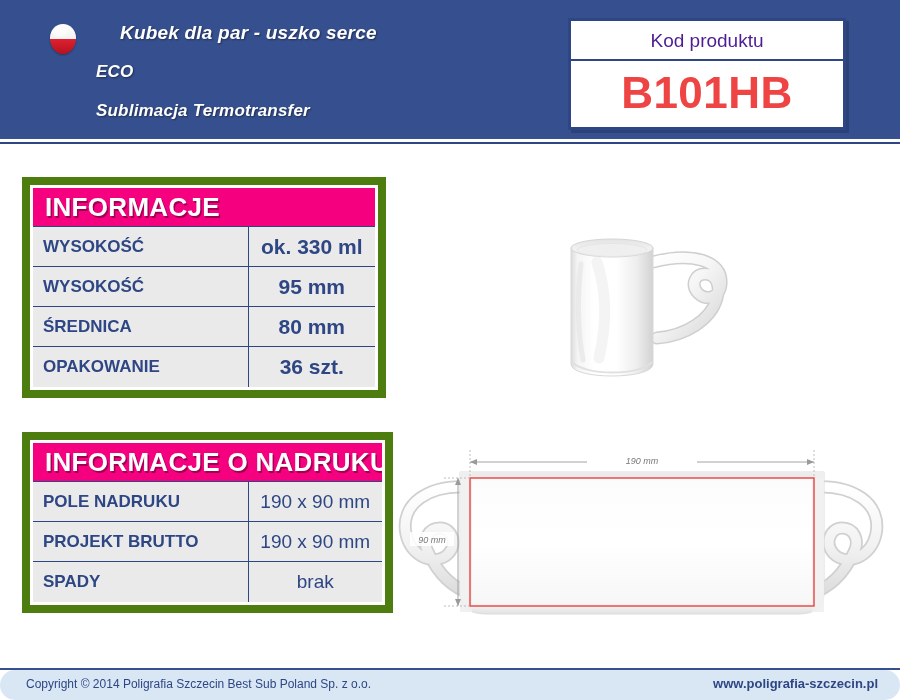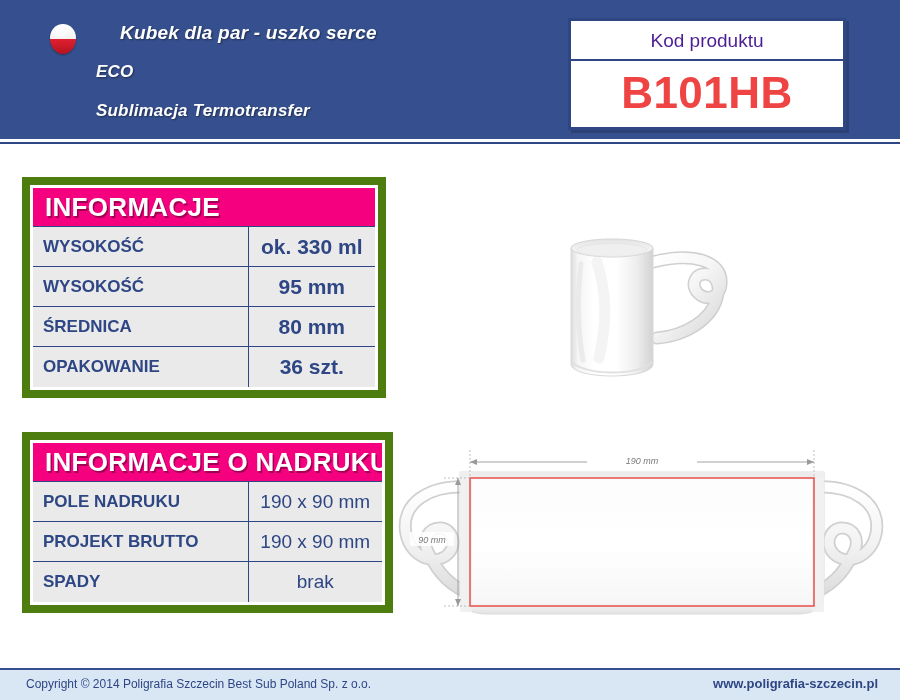--- a/index.html
+++ b/index.html
@@ -165,20 +165,21 @@
     position: absolute;
     left: 0; top: 668px;
     width: 900px; height: 2px;
     background: #36508F;
   }
   #footer {
     position: absolute;
     left: 0; top: 670px;
     width: 900px; height: 30px;
     background: #D9E7F5;
+    border-radius: 15px;
   }
   #footer-copy {
     position: absolute;
     left: 26px; top: 7px;
     font-size: 12px;
     color: #2E4684;
     white-space: nowrap;
   }
   #footer-url {
     position: absolute;

